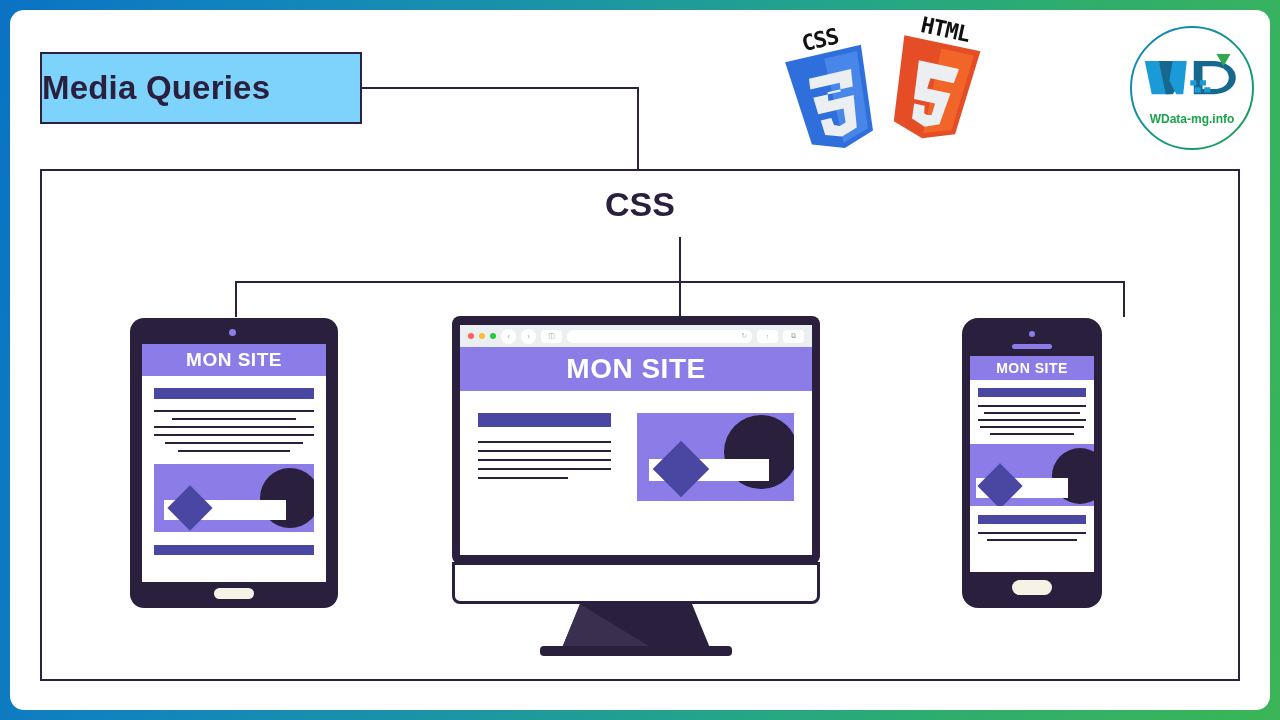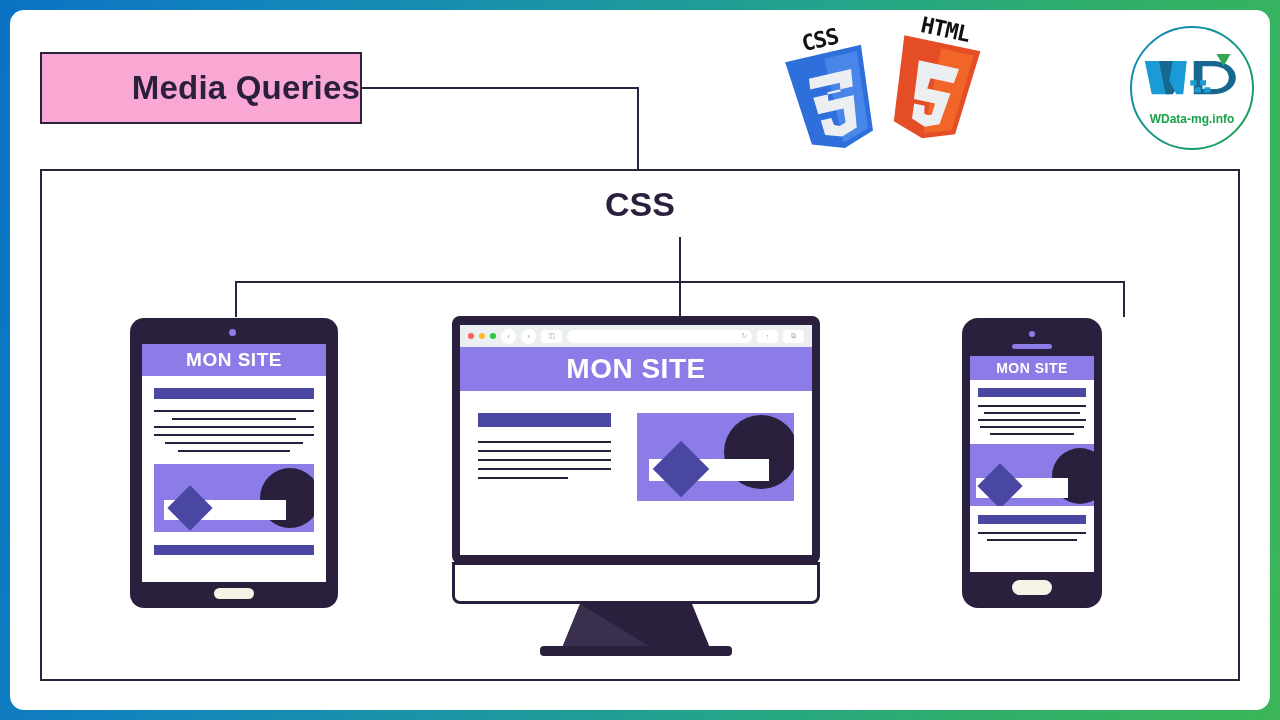--- a/index.html
+++ b/index.html
@@ -12,22 +12,22 @@
   #stage { position:absolute; inset:0; }
 
   .canvas {
     position:absolute; left:10px; top:10px; width:1260px; height:700px;
     background:#ffffff; border-radius:14px;
   }
 
   
   .mq-box {
     position:absolute; left:40px; top:52px; width:322px; height:72px;
-    border:2px solid #2d2140; background:#f9a8d4;
-    display:flex; align-items:center; justify-content:flex-end;
+    border:2px solid #2d2140; background:#7dd3fc;
+    display:flex; align-items:center; justify-content:flex-start;
   }
   .mq-label {
     font-size:33px; font-weight:bold; color:#2a1f3d; letter-spacing:.2px;
     white-space:nowrap;
   }
 
   
   .ln { position:absolute; background:#2d2140; }
   .ln-h { height:2px; }
   .ln-v { width:2px; }

